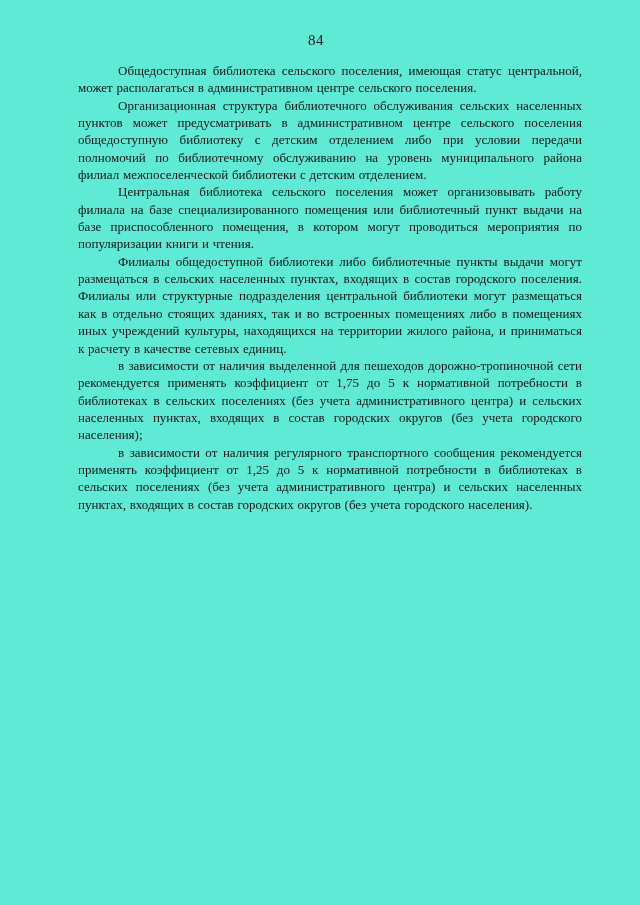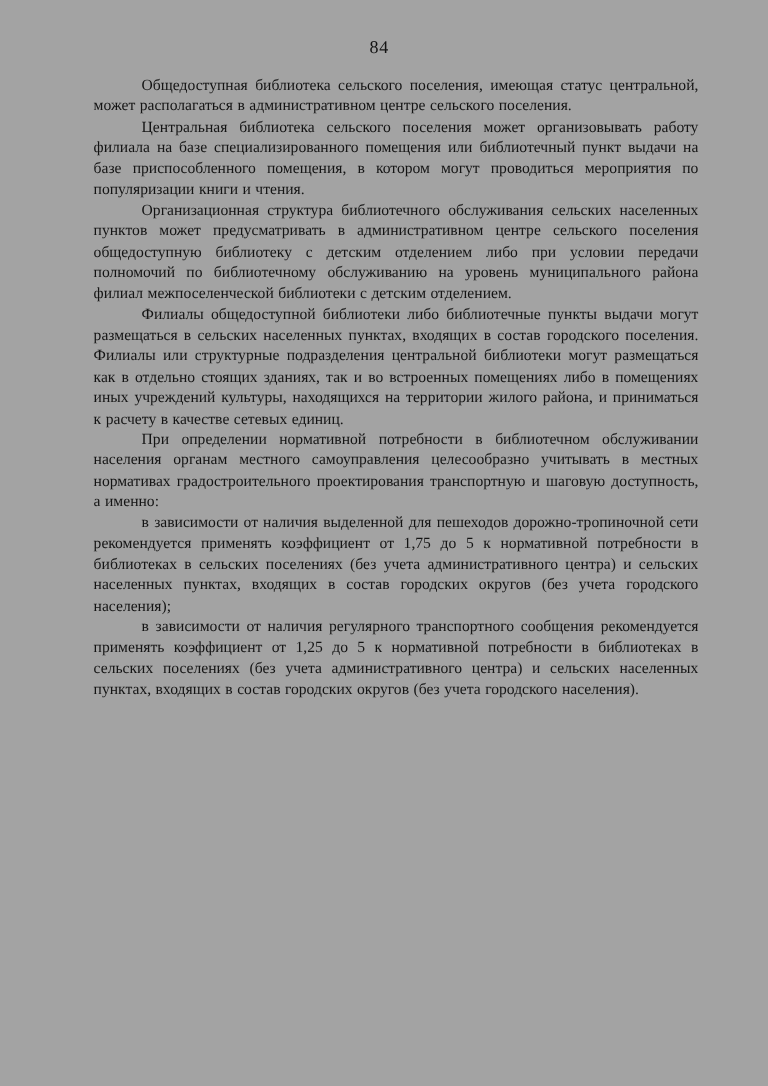--- a/index.html
+++ b/index.html
@@ -4,21 +4,21 @@
 <style>
   html, body {
     margin: 0;
     padding: 0;
     background: #ffffff;
   }
   .page {
     position: relative;
     width: 640px;
     height: 905px;
-    background: #a3a3a3;
+    background: #5eead4;
     font-family: "Liberation Serif", "DejaVu Serif", serif;
     color: #141414;
     overflow: hidden;
   }
   .page-number {
     position: absolute;
     top: 32px;
     left: 0;
     right: 8px;
     text-align: center;
@@ -43,20 +43,19 @@
   }
 </style>
 </head>
 <body>
 
 <div class="page">
   <div class="page-number">84</div>
 
   <div class="body-text">
     <p>Общедоступная библиотека сельского поселения, имеющая статус центральной, может располагаться в административном центре сельского поселения.</p>
+    <p>Организационная структура библиотечного обслуживания сельских населенных пунктов может предусматривать в административном центре сельского поселения общедоступную библиотеку с детским отделением либо при условии передачи полномочий по библиотечному обслуживанию на уровень муниципального района филиал межпоселенческой библиотеки с детским отделением.</p>
     <p>Центральная библиотека сельского поселения может организовывать работу филиала на базе специализированного помещения или библиотечный пункт выдачи на базе приспособленного помещения, в котором могут проводиться мероприятия по популяризации книги и чтения.</p>
-    <p>Организационная структура библиотечного обслуживания сельских населенных пунктов может предусматривать в административном центре сельского поселения общедоступную библиотеку с детским отделением либо при условии передачи полномочий по библиотечному обслуживанию на уровень муниципального района филиал межпоселенческой библиотеки с детским отделением.</p>
     <p>Филиалы общедоступной библиотеки либо библиотечные пункты выдачи могут размещаться в сельских населенных пунктах, входящих в состав городского поселения. Филиалы или структурные подразделения центральной библиотеки могут размещаться как в отдельно стоящих зданиях, так и во встроенных помещениях либо в помещениях иных учреждений культуры, находящихся на территории жилого района, и приниматься к расчету в качестве сетевых единиц.</p>
-    <p>При определении нормативной потребности в библиотечном обслуживании населения органам местного самоуправления целесообразно учитывать в местных нормативах градостроительного проектирования транспортную и шаговую доступность, а именно:</p>
     <p>в зависимости от наличия выделенной для пешеходов дорожно-тропиночной сети рекомендуется применять коэффициент от 1,75 до 5 к нормативной потребности в библиотеках в сельских поселениях (без учета административного центра) и сельских населенных пунктах, входящих в состав городских округов (без учета городского населения);</p>
     <p>в зависимости от наличия регулярного транспортного сообщения рекомендуется применять коэффициент от 1,25 до 5 к нормативной потребности в библиотеках в сельских поселениях (без учета административного центра) и сельских населенных пунктах, входящих в состав городских округов (без учета городского населения).</p>
   </div>
 </div>
 
 </body></html>

